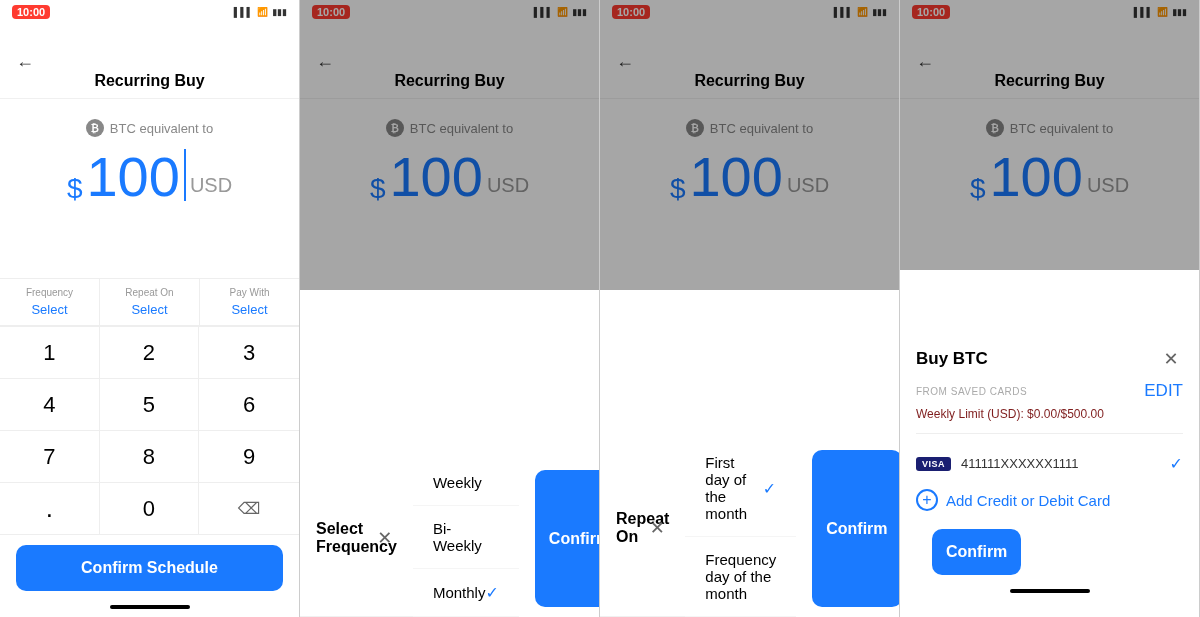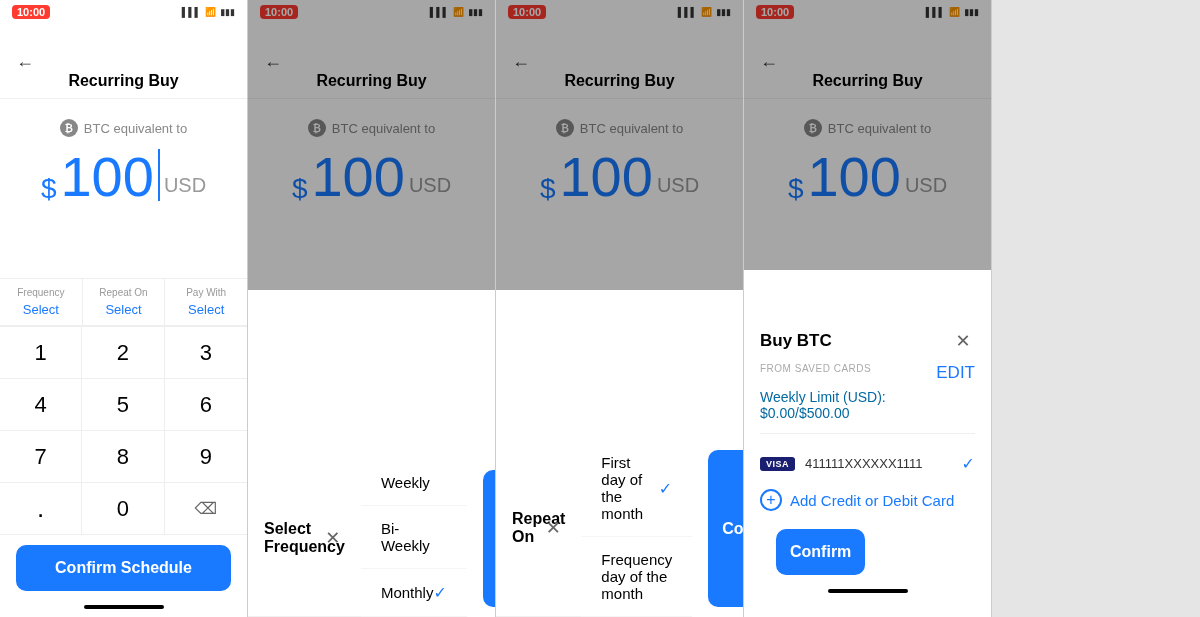--- a/index.html
+++ b/index.html
@@ -5,21 +5,21 @@
     * { box-sizing: border-box; margin: 0; padding: 0; }
     body {
       font-family: -apple-system, BlinkMacSystemFont, 'Segoe UI', sans-serif;
       background: #e5e5e5;
       display: flex;
       width: 1200px;
       height: 617px;
       overflow: hidden;
     }
     .phone-screen {
-      width: 248px;
+      width: 300px;
       height: 617px;
       background: #fff;
       display: flex;
       flex-direction: column;
       border-right: 1px solid #ccc;
       position: relative;
       overflow: hidden;
     }
     
     .status-bar {
@@ -270,38 +270,38 @@
       justify-content: space-between;
       margin-bottom: 12px;
     }
     .buy-modal-title {
       font-size: 17px;
       font-weight: 600;
     }
     .saved-cards-row {
       display: flex;
       justify-content: space-between;
-      align-items: flex-start;
+      align-items: center;
       margin-bottom: 6px;
     }
     .saved-cards-label {
       font-size: 10px;
       color: #aaa;
       letter-spacing: 0.5px;
       text-transform: uppercase;
     }
     .edit-label {
       font-size: 17px;
       color: #1a7aff;
       cursor: pointer;
       margin-left: 36px;
     }
     .weekly-limit {
-      font-size: 14px;
-      color: #0369a1;
+      font-size: 12px;
+      color: #7f1d1d;
       margin-bottom: 12px;
     }
     .divider {
       height: 1px;
       background: #eee;
       margin-bottom: 12px;
     }
     .card-row {
       display: flex;
       align-items: center;

